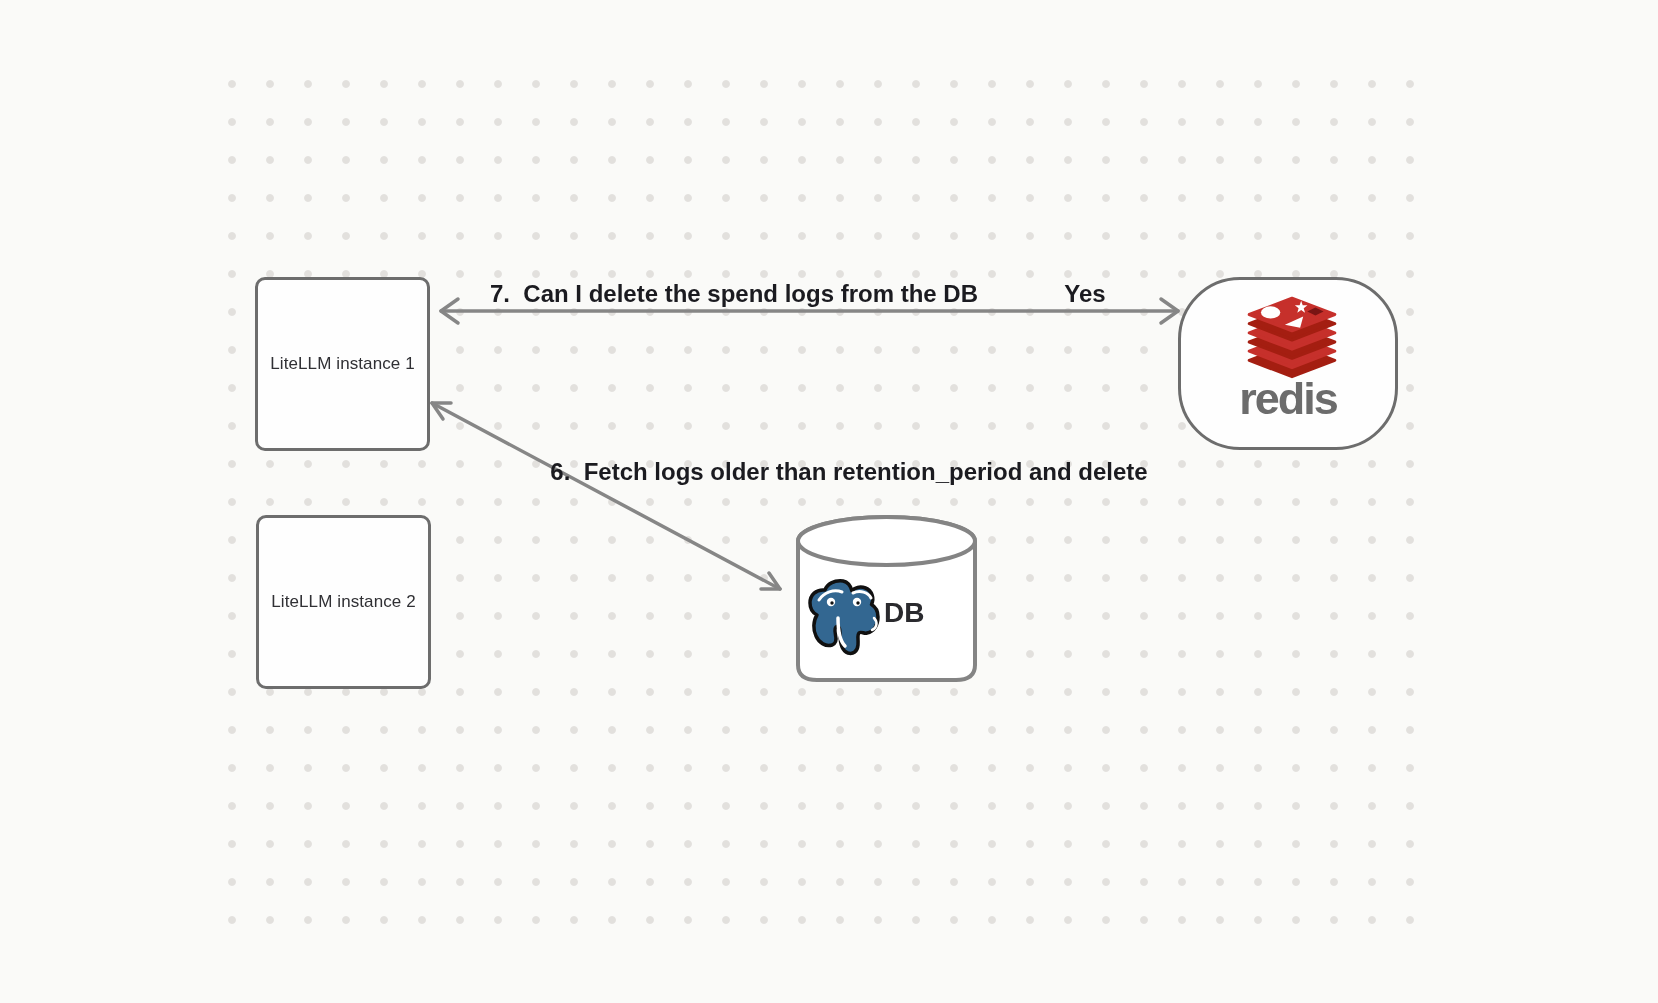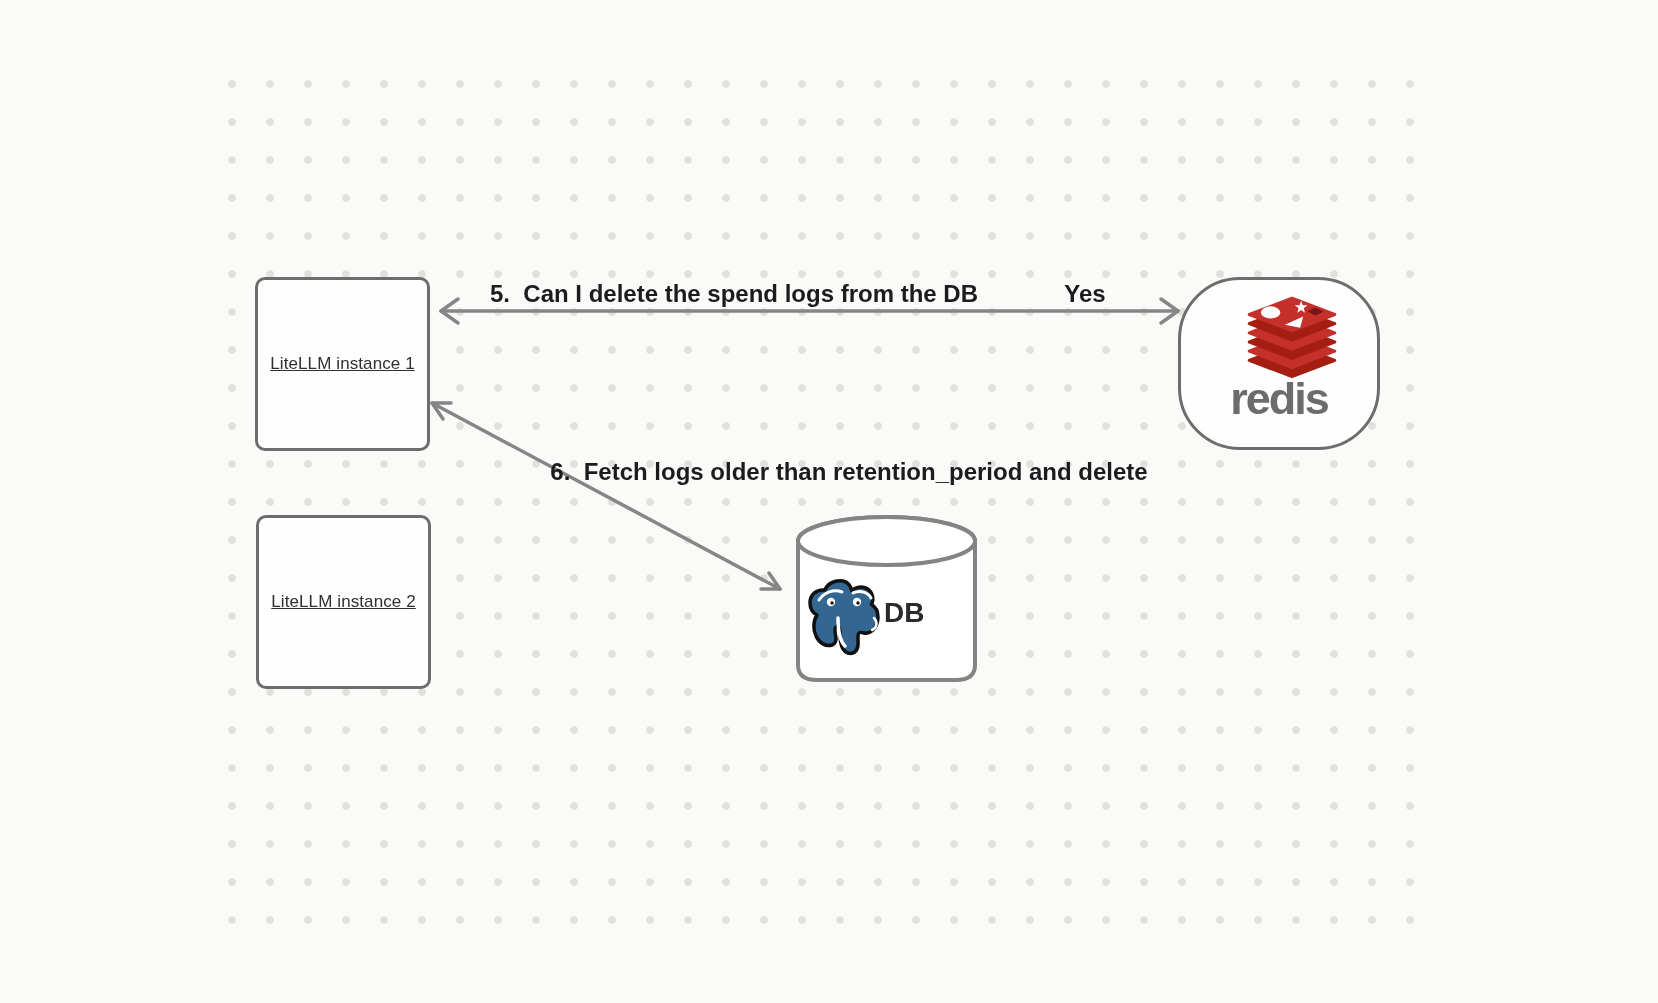--- a/index.html
+++ b/index.html
@@ -15,24 +15,24 @@
   }
   .arrow-layer{position:absolute;left:0;top:0;width:1658px;height:1003px;pointer-events:none;}
   .arrow-layer path{pointer-events:stroke;}
   .geo-box{
     position:absolute;width:175px;height:174px;
     background:#fefefe;border:3.5px solid #6d6d6d;border-radius:10px;
     box-sizing:border-box;
     display:flex;align-items:center;justify-content:center;
   }
   .geo-box .node-label{
-    font-size:17px;color:#303034;letter-spacing:0.1px;white-space:pre;text-decoration:underline;
+    font-size:17px;color:#303034;letter-spacing:0.1px;white-space:pre;
   }
   .redis-node{
-    position:absolute;left:1178px;top:277px;width:202px;height:173px;
+    position:absolute;left:1178px;top:277px;width:220px;height:173px;
     background:#fefefe;border:3.5px solid #6d6d6d;border-radius:62px;
     box-sizing:border-box;
   }
   .redis-stack{position:absolute;left:55px;top:16px;}
   .redis-wordmark{
     position:absolute;left:0;top:96px;width:100%;text-align:center;
     font-size:45px;font-weight:700;color:#6c6c6c;letter-spacing:-2px;line-height:1;
   }
   .db-node{position:absolute;left:790px;top:508px;width:194px;height:180px;}
   .db-cyl{position:absolute;left:0;top:0;}
@@ -117,17 +117,17 @@
         <path d="M66 38 C70 42 69 48 64 50" fill="none" stroke="#ffffff" stroke-width="2.5" stroke-linecap="round"></path>
         <circle cx="23" cy="22" r="4.2" fill="#ffffff"></circle>
         <circle cx="24" cy="23" r="1.7" fill="#101010"></circle>
         <circle cx="49" cy="22" r="4.2" fill="#ffffff"></circle>
         <circle cx="50" cy="23" r="1.7" fill="#101010"></circle>
       </g>
     </svg>
     <span class="db-label">DB</span>
   </div>
 
-  <div class="arrow-label lbl-1">5.  Can I delete the spend logs from the DB</div>
+  <div class="arrow-label lbl-1">7.  Can I delete the spend logs from the DB</div>
   <div class="arrow-label lbl-yes">Yes</div>
   <div class="arrow-label lbl-2">6.  Fetch logs older than retention_period and delete</div>
 
 </div>
 
 </body></html>

